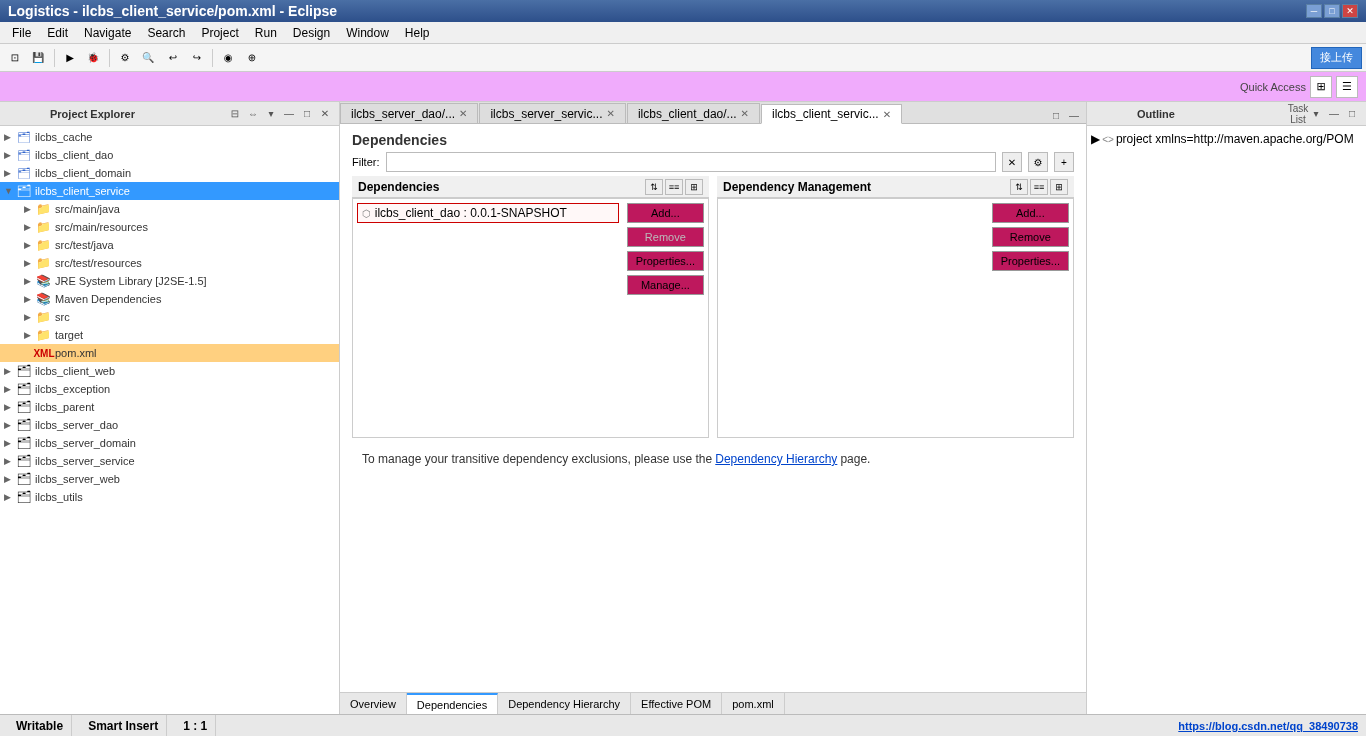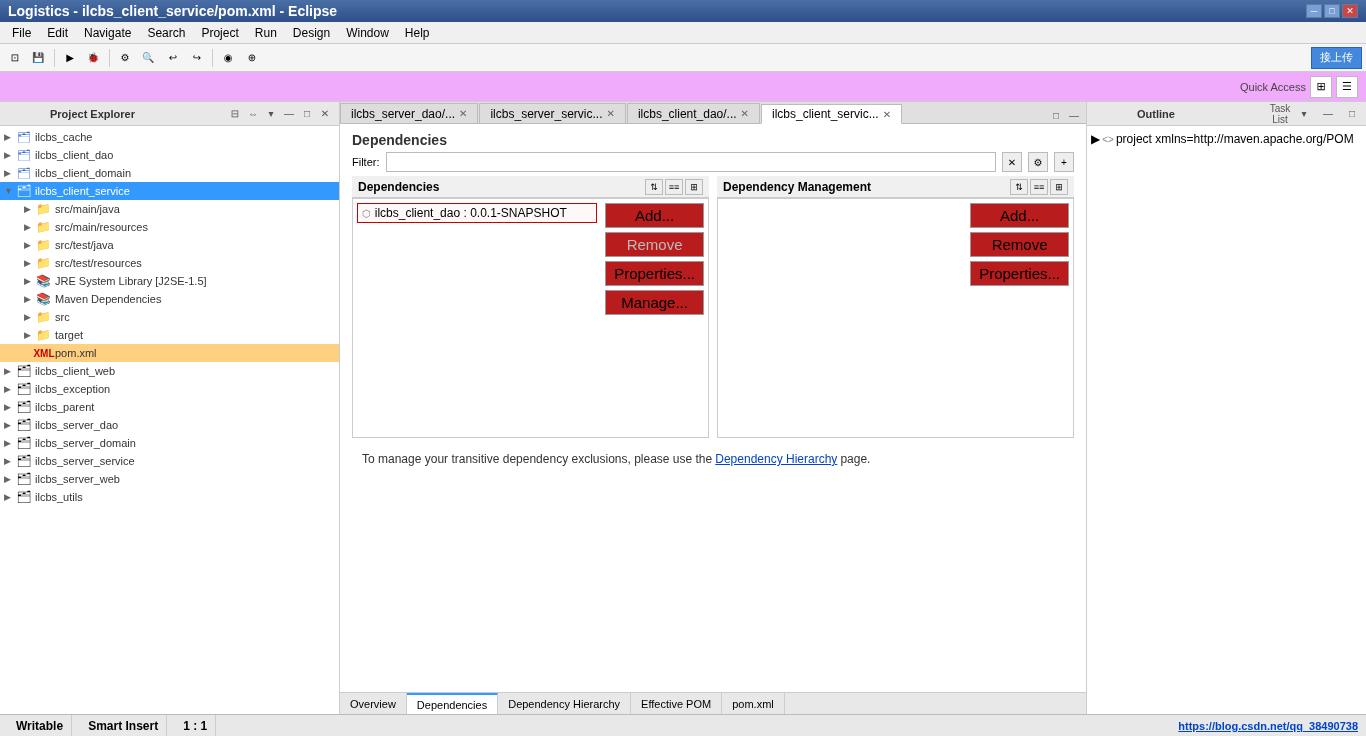--- a/index.html
+++ b/index.html
@@ -205,23 +205,23 @@
 
     .dep-buttons {
       display: flex;
       flex-direction: column;
       gap: 4px;
       padding: 4px;
       min-width: 80px;
     }
     .dep-btn {
       padding: 3px 8px;
-      font-size: 15px;
+      font-size: 11px;
       border: 1px solid #999;
-      background: #b91c1c;
+      background: #be185d;
       cursor: pointer;
       text-align: center;
     }
     .dep-btn.disabled { color: #aaa; cursor: default; }
 
     
     .bottom-section {
       border-top: 2px solid #aaa;
       display: flex;
       flex-direction: column;
@@ -582,21 +582,21 @@
         <div class="pom-tab">Dependency Hierarchy</div>
         <div class="pom-tab">Effective POM</div>
         <div class="pom-tab">pom.xml</div>
       </div>
     </div>
   </div>
 
   <div class="outline-panel">
     <div class="panel-header">
       <span class="panel-title">Outline</span>
-      <div style="display:flex; gap:8px;">
+      <div style="display:flex; gap:2px;">
         <button class="panel-ctrl-btn">Task List</button>
         <button class="panel-ctrl-btn">▾</button>
         <button class="panel-ctrl-btn">—</button>
         <button class="panel-ctrl-btn">□</button>
       </div>
     </div>
     <div style="padding:4px; overflow:auto; flex:1;">
       <div style="display:flex; align-items:center; gap:2px; font-size:11px; padding:2px 0;">
         <span>▶</span>
         <span style="color:#888; font-size:10px;">&lt;&gt;</span>

